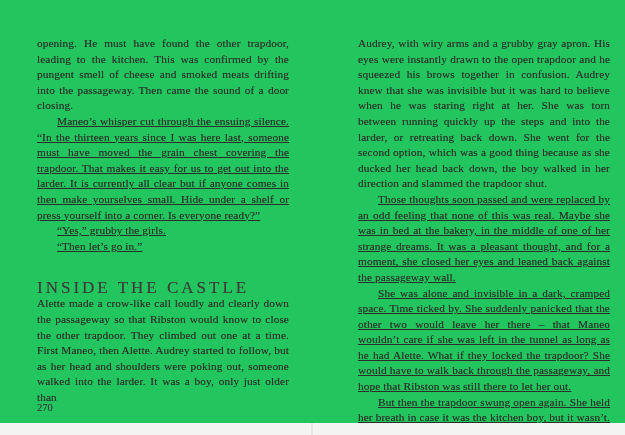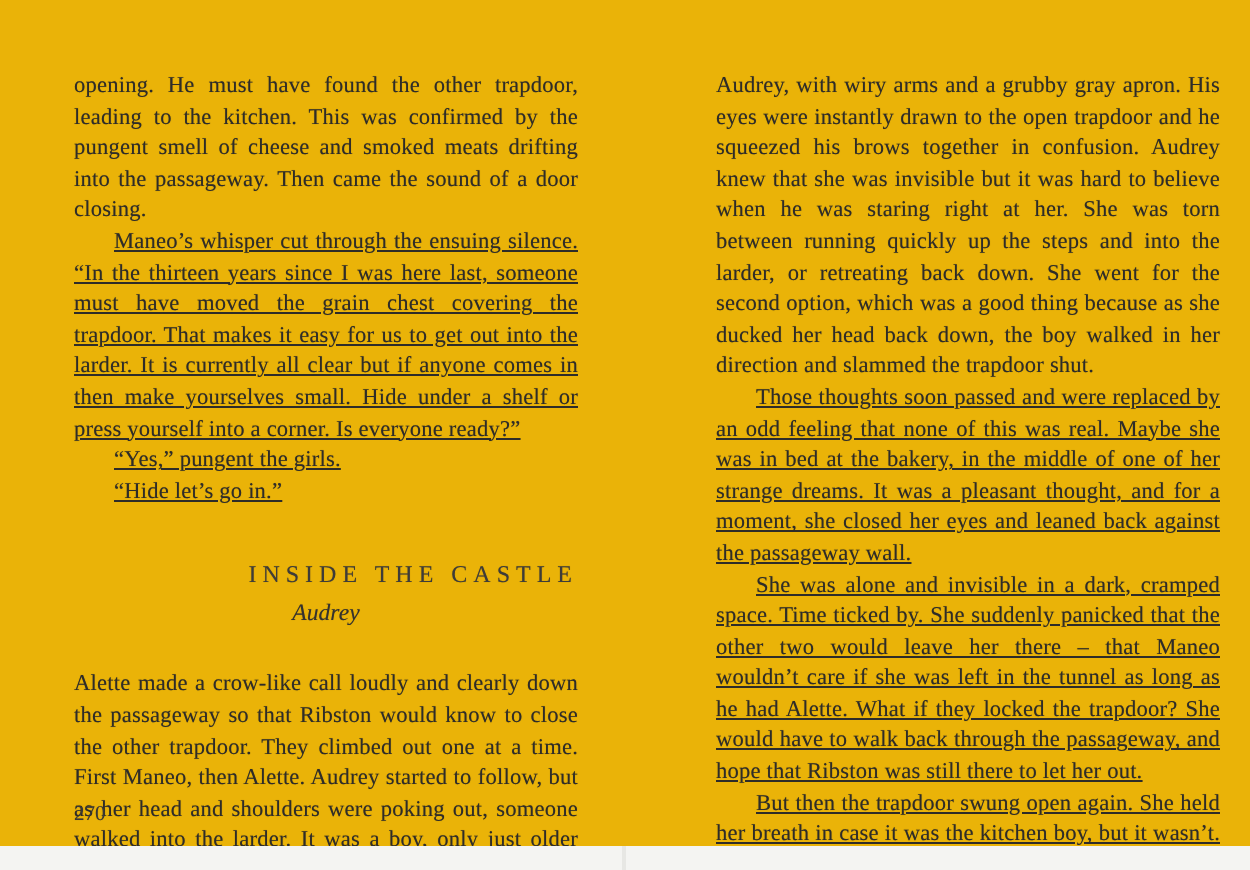--- a/index.html
+++ b/index.html
@@ -10,21 +10,21 @@
   body {
     width: 625px;
     height: 435px;
     position: relative;
     overflow: hidden;
     font-family: "Liberation Serif", "DejaVu Serif", serif;
   }
   .spread {
     position: absolute;
     inset: 0;
-    background: #eab308;
+    background: #22c55e;
   }
   .page {
     position: absolute;
     top: 36px;
     width: 252px;
     height: 390px;
   }
   .page.left  { left: 37px;  }
   .page.right { left: 338px; margin-left: 20px; }
 
@@ -34,22 +34,22 @@
     line-height: 15.6px;
     text-align: justify;
     color: #2e2c29;
     letter-spacing: 0.1px;
     text-shadow: 0 0 0.4px rgba(40,38,35,0.45);
   }
   .page p.indent { text-indent: 20px; text-decoration: underline; }
 
   .chapter-title {
     margin-top: 25px;
-    text-align: right;
-    font-size: 12px;
+    text-align: left;
+    font-size: 17px;
     line-height: 17px;
     letter-spacing: 3px;
     color: #3e3c39;
     text-shadow: 0 0 0.4px rgba(40,38,35,0.4);
     white-space: nowrap;
   }
   .chapter-subtitle {
     margin-top: 3px;
     margin-bottom: 21px;
     text-align: center;
@@ -87,25 +87,24 @@
   }
 </style>
 </head>
 <body>
 
 <div class="spread">
 
   <div class="page left">
     <p>opening. He must have found the other trapdoor, leading to the kitchen. This was confirmed by the pungent smell of cheese and smoked meats drifting into the passageway. Then came the sound of a door closing.</p>
     <p class="indent">Maneo’s whisper cut through the ensuing silence. “In the thirteen years since I was here last, someone must have moved the grain chest covering the trapdoor. That makes it easy for us to get out into the larder. It is currently all clear but if anyone comes in then make yourselves small. Hide under a shelf or press yourself into a corner. Is everyone ready?”</p>
-    <p class="indent">“Yes,” pungent the girls.</p>
-    <p class="indent">“Hide let’s go in.”</p>
+    <p class="indent">“Yes,” grubby the girls.</p>
+    <p class="indent">“Then let’s go in.”</p>
 
     <div class="chapter-title">INSIDE THE CASTLE</div>
-    <div class="chapter-subtitle">Audrey</div>
 
     <p>Alette made a crow-like call loudly and clearly down the passageway so that Ribston would know to close the other trapdoor. They climbed out one at a time. First Maneo, then Alette. Audrey started to follow, but as her head and shoulders were poking out, someone walked into the larder. It was a boy, only just older than</p>
 
     <div class="page-number">270</div>
   </div>
 
   <div class="page right">
     <p>Audrey, with wiry arms and a grubby gray apron. His eyes were instantly drawn to the open trapdoor and he squeezed his brows together in confusion. Audrey knew that she was invisible but it was hard to believe when he was staring right at her. She was torn between running quickly up the steps and into the larder, or retreating back down. She went for the second option, which was a good thing because as she ducked her head back down, the boy walked in her direction and slammed the trapdoor shut.</p>
     <p class="indent">Those thoughts soon passed and were replaced by an odd feeling that none of this was real. Maybe she was in bed at the bakery, in the middle of one of her strange dreams. It was a pleasant thought, and for a moment, she closed her eyes and leaned back against the passageway wall.</p>
     <p class="indent">She was alone and invisible in a dark, cramped space. Time ticked by. She suddenly panicked that the other two would leave her there – that Maneo wouldn’t care if she was left in the tunnel as long as he had Alette. What if they locked the trapdoor? She would have to walk back through the passageway, and hope that Ribston was still there to let her out.</p>

